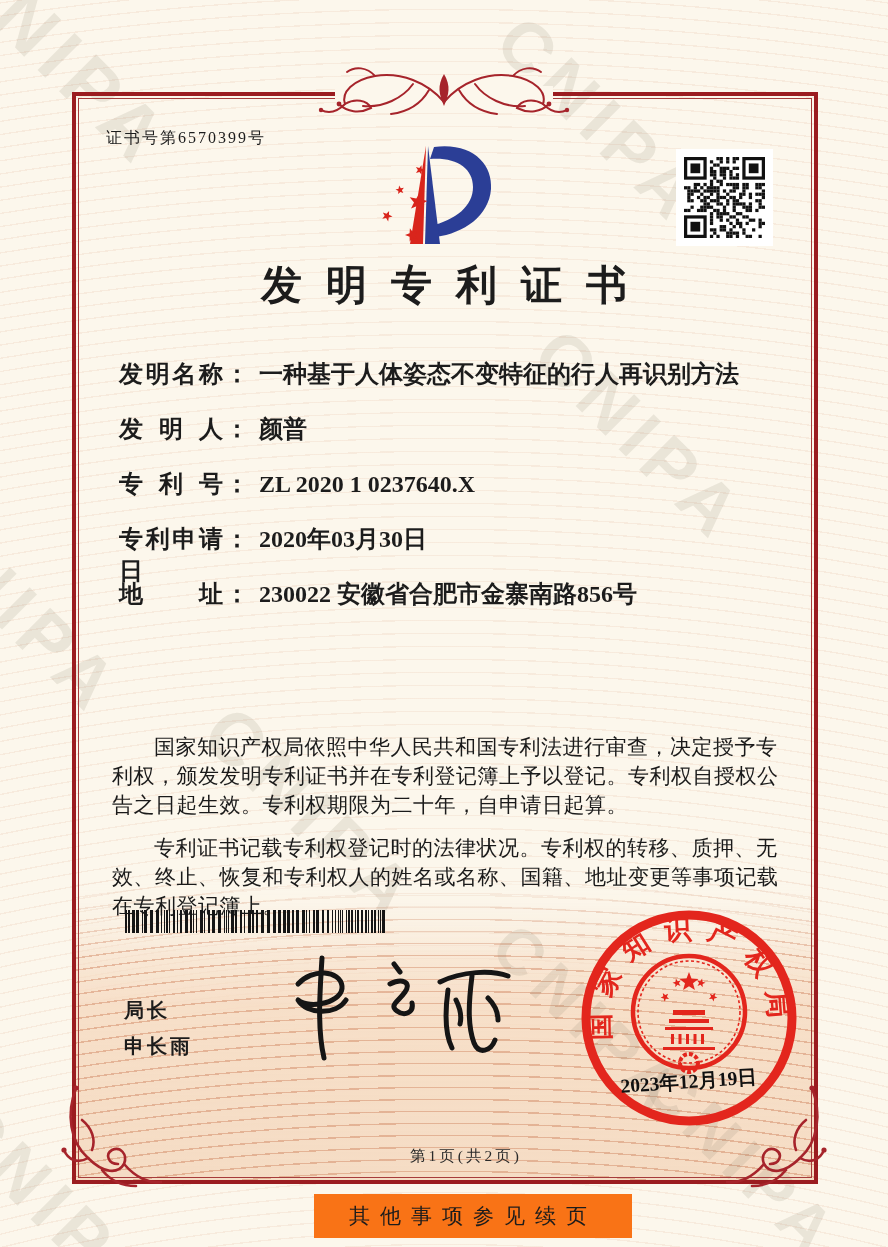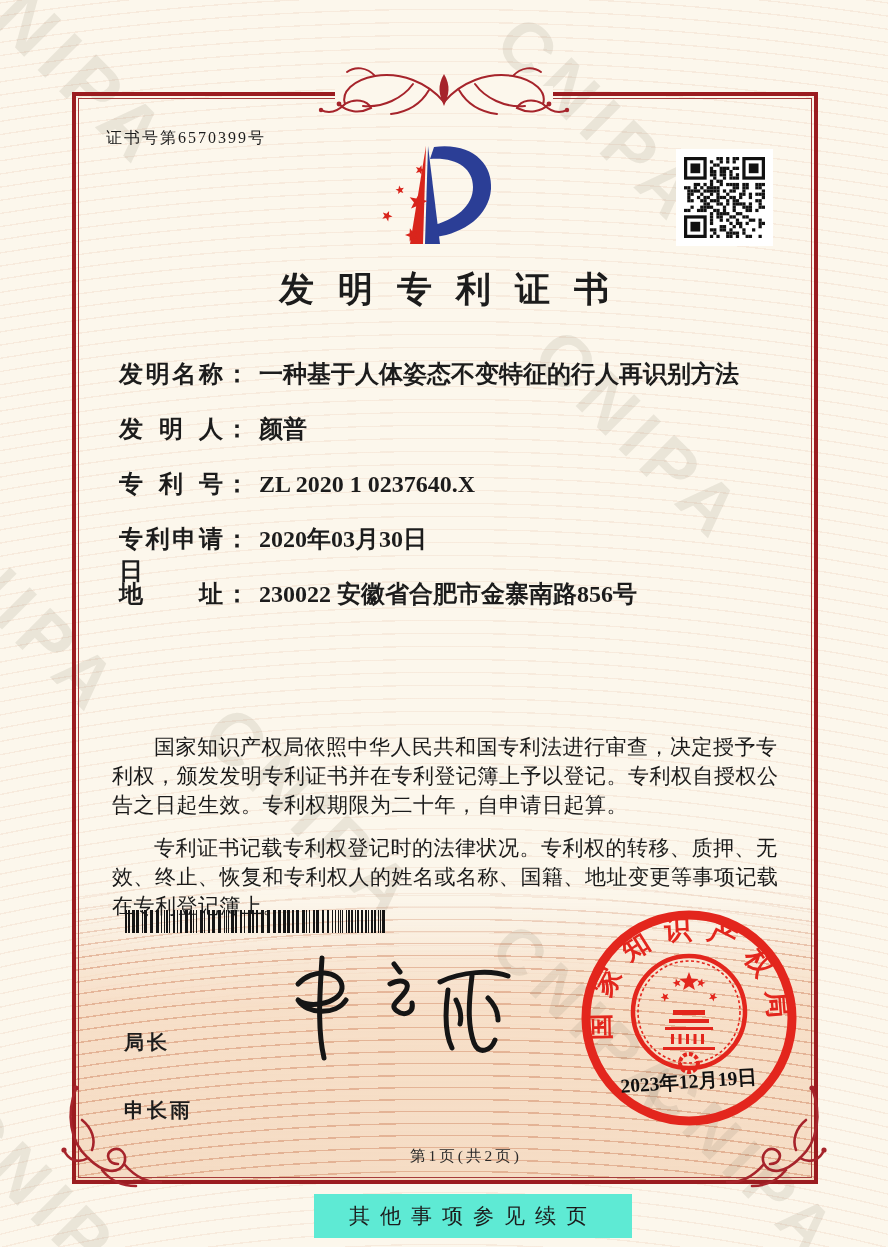--- a/index.html
+++ b/index.html
@@ -35,43 +35,43 @@
   
   .frame{position:absolute;left:72px;top:92px;width:746px;height:1092px;z-index:3;
          border:4px solid var(--border-red);}
   .frame::before{content:"";position:absolute;inset:2px;border:1px solid #a63b3b;}
   .deco{position:absolute;z-index:4;}
   
   .cert-no{position:absolute;left:106px;top:128px;z-index:5;font-size:16px;letter-spacing:2px;}
   .logo{position:absolute;left:360px;top:140px;width:150px;height:115px;z-index:5;}
   .qr-box{position:absolute;left:676px;top:149px;width:97px;height:97px;background:#fff;
           z-index:5;display:flex;align-items:center;justify-content:center;}
-  .title{position:absolute;left:0;top:266px;width:100%;text-align:center;z-index:5;
-         font-size:35px;font-weight:700;letter-spacing:24px;text-indent:24px;}
+  .title{position:absolute;left:0;top:258px;width:100%;text-align:center;z-index:5;
+         font-size:41px;font-weight:700;letter-spacing:24px;text-indent:24px;}
   .fields{position:absolute;left:119px;top:358px;width:706px;z-index:5;font-size:24px;font-weight:bold;}
   .frow{height:55px;position:relative;}
   .flabel{display:inline-block;width:104px;text-align:justify;text-align-last:justify;vertical-align:top;}
   .colon{margin:0 10px 0 2px;}
   .fgroup2{position:absolute;left:331px;top:0;}
   .body-text{position:absolute;left:112px;top:733px;width:680px;z-index:5;
              font-size:21px;line-height:29px;letter-spacing:.5px;color:#1a1a1a;}
   .body-text p{text-indent:2em;}
   .body-text p + p{margin-top:14px;}
   .barcode{position:absolute;left:124px;top:910px;width:262px;height:23px;z-index:5;}
   .director{position:absolute;left:124px;top:992px;z-index:5;
             font-family:"Liberation Sans","DejaVu Sans",sans-serif;
             font-size:20px;font-weight:600;letter-spacing:3px;}
-  .director div{height:36px;line-height:36px;margin-top:32px;}
+  .director div{height:36px;line-height:36px;}
   .sig{position:absolute;left:262px;top:946px;width:270px;height:125px;z-index:5;}
   .seal{position:absolute;left:577px;top:906px;width:224px;height:224px;z-index:6;}
   .seal svg text{font-family:"Liberation Serif","DejaVu Serif",serif;}
   .page-num{position:absolute;left:0;top:1146px;width:100%;text-align:center;z-index:5;
             font-size:15.5px;letter-spacing:3px;color:#2a2a2a;padding-left:44px;}
   .footer-box{position:absolute;left:314px;top:1194px;width:318px;height:44px;z-index:5;
-              background:#5eead4;text-align:center;line-height:44px;font-size:21px;letter-spacing:10px;}
+              background:#f97316;text-align:center;line-height:44px;font-size:21px;letter-spacing:10px;}
 </style>
 </head>
 <body>
 
 <div class="page">
 
   <div class="wave-band"></div>
 
   <div class="wm" style="left:60px;top:55px;font-size:76px;">CNIPA</div>
   <div class="wm" style="left:600px;top:120px;font-size:70px;">CNIPA</div>

